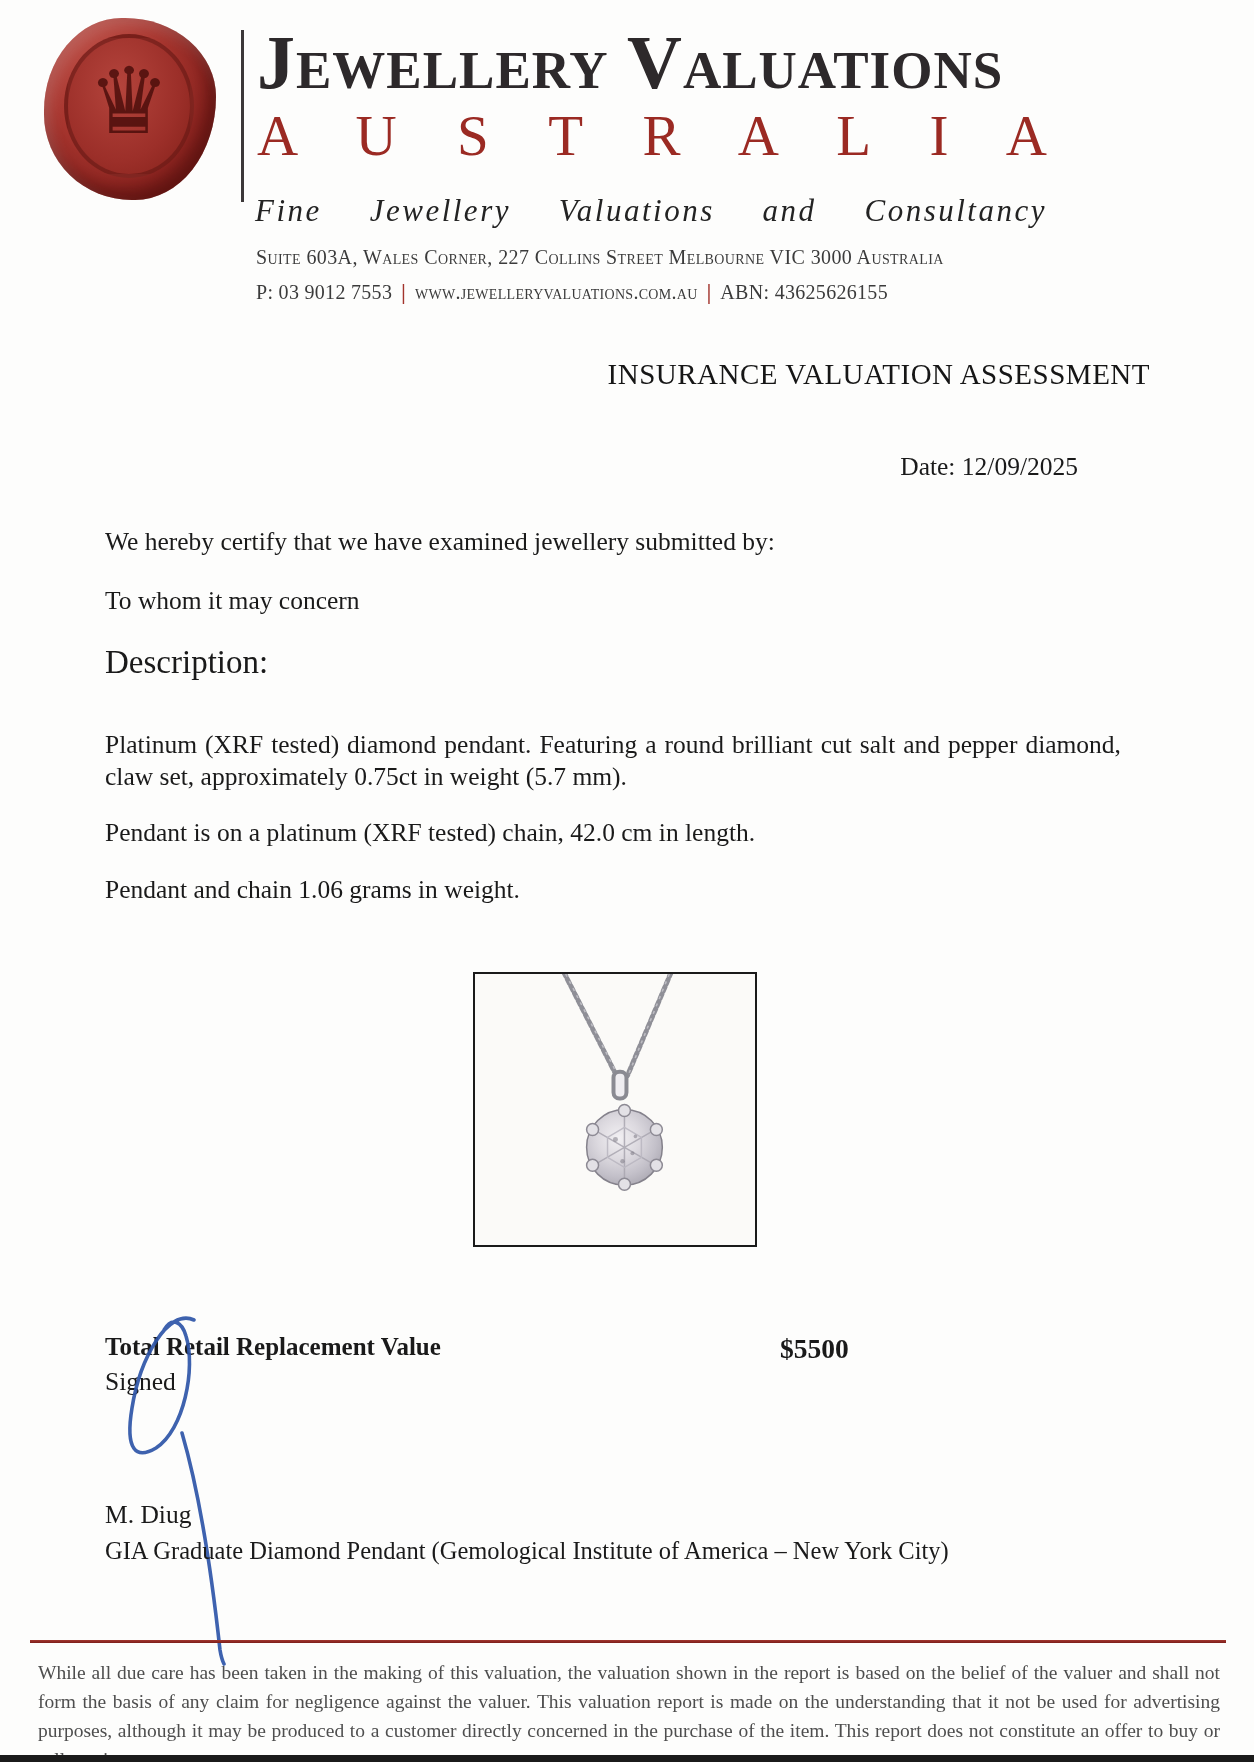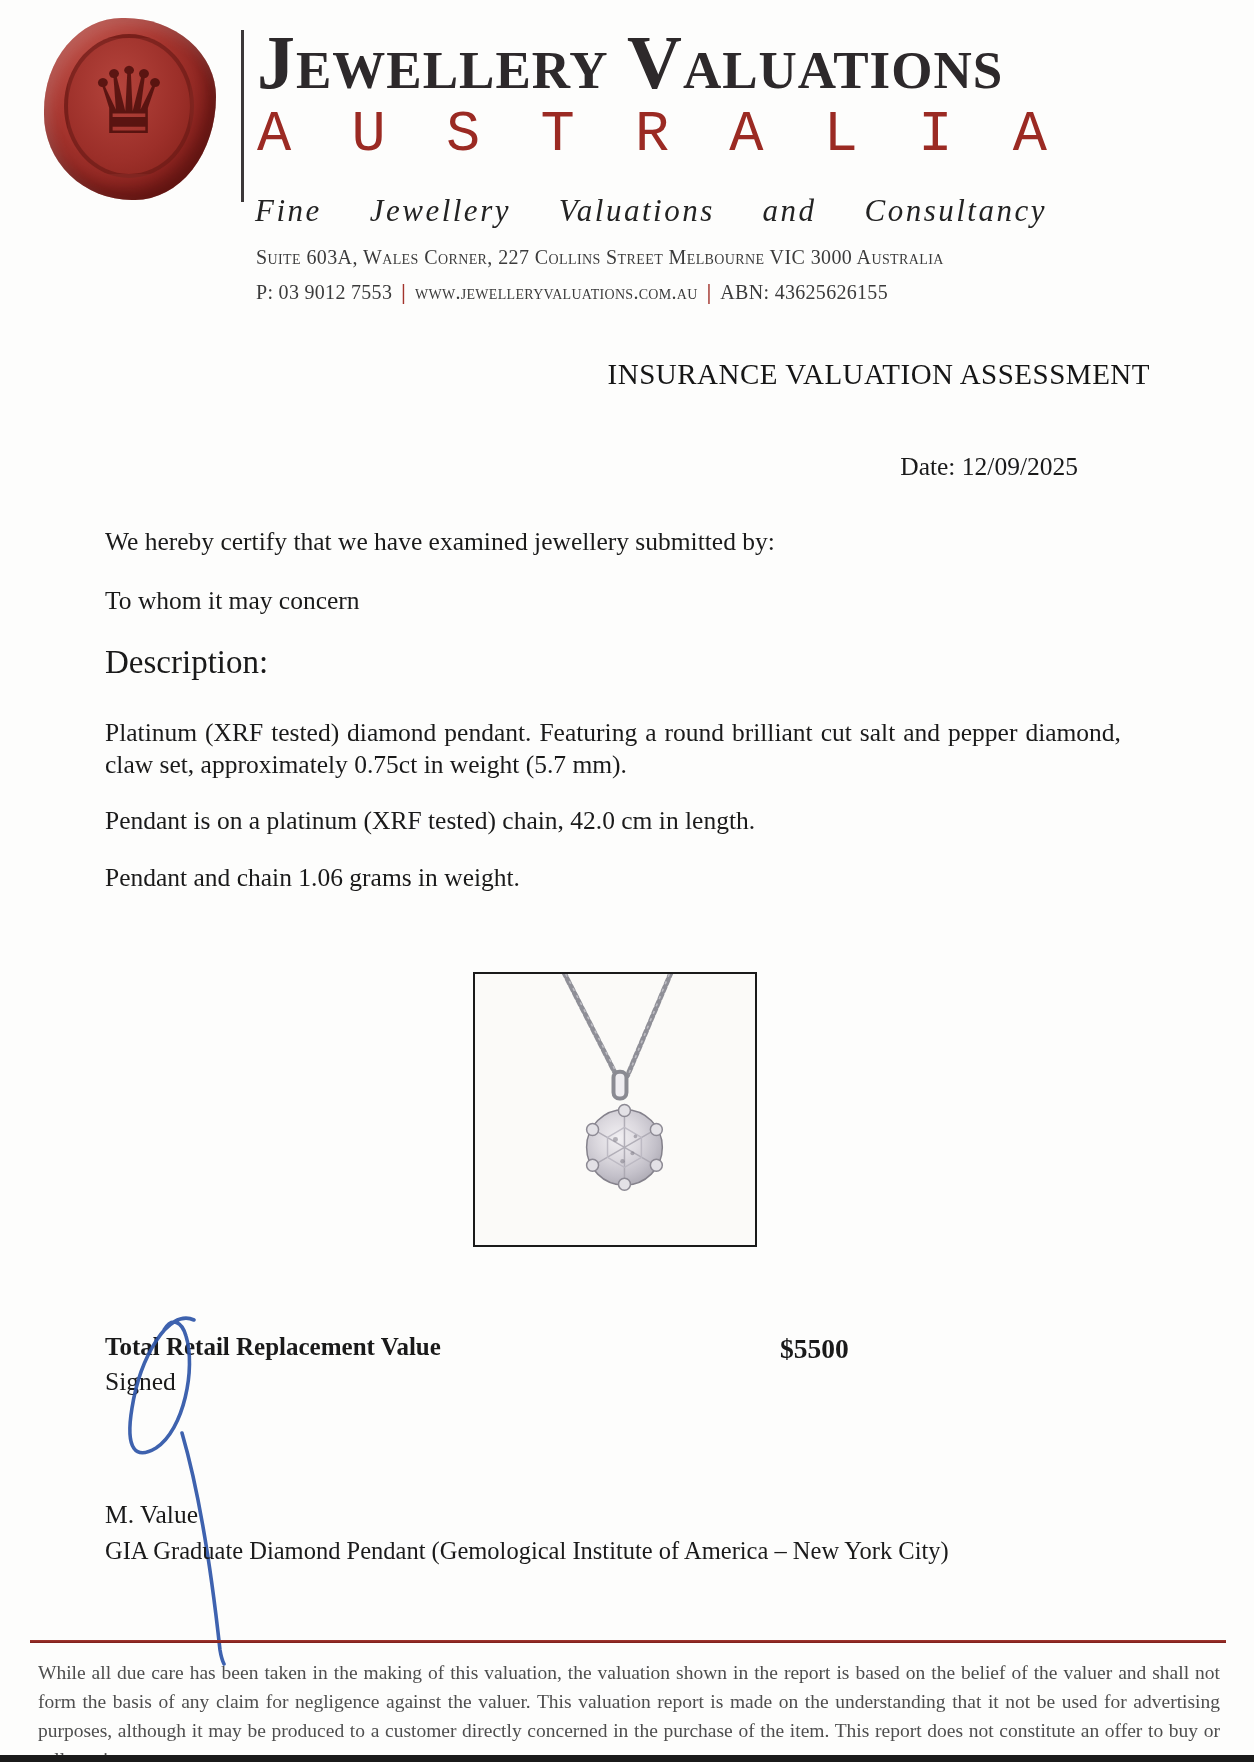--- a/index.html
+++ b/index.html
@@ -47,21 +47,20 @@
     white-space:nowrap;
     font-weight:bold;
   }
   .brand-country{
     margin-top:2px;
     font-size:57px;line-height:1;
     color:#9b2a23;
     text-align:justify;text-align-last:justify;
     white-space:normal;
     width:100%;
-    font-family:Liberation Mono, monospace;
   }
   .tagline{
     position:absolute;left:255px;top:194px;width:792px;
     font-style:italic;
     font-size:31px;line-height:1.1;
     letter-spacing:2.5px;word-spacing:9px;
     color:#232323;
     text-align:justify;text-align-last:justify;
   }
   .addr{
@@ -81,21 +80,21 @@
     text-align:right;
     font-size:29px;color:#161616;letter-spacing:0.5px;
   }
   .date-line{
     position:absolute;left:105px;top:452px;width:973px;
     text-align:right;font-size:25.5px;
   }
   .certify-line{position:absolute;left:105px;top:527px;font-size:25.5px;}
   .addressee-line{position:absolute;left:105px;top:586px;font-size:25.5px;}
   .desc-heading{position:absolute;left:105px;top:644px;font-size:33px;}
-  .para{position:absolute;left:105px;font-size:25.5px;line-height:32px;}
+  .para{position:absolute;left:105px;font-size:25.5px;line-height:32px;margin-top:12px;}
   .para-1{top:717px;width:1016px;text-align:justify;}
   .para-2{top:805px;width:1016px;}
   .para-3{top:862px;width:1016px;}
   
   .photo-box{
     position:absolute;left:473px;top:972px;width:284px;height:275px;
     border:2px solid #1a1a1a;
     background:#fbfaf8;
     box-sizing:border-box;
   }
@@ -216,20 +215,20 @@
   </div>
   <div class="signed-label">Signed</div>
 
   <svg class="signature" viewBox="0 0 210 368" xmlns="http://www.w3.org/2000/svg">
     <g fill="none" stroke="#2e55a8" stroke-width="3.6" stroke-linecap="round" opacity="0.92">
       <path d="M96,22 C70,10 42,60 34,110 C27,152 38,162 58,150 C86,132 98,70 88,38 C84,24 74,18 66,32"></path>
       <path d="M84,135 C100,190 112,260 122,352 C123,358 124,362 126,366"></path>
     </g>
   </svg>
 
-  <div class="valuer-name">M. Value</div>
+  <div class="valuer-name">M. Diug</div>
   <div class="cred-1">GIA Graduate Diamond Pendant (Gemological Institute of America – New York City)</div>
 
   <div class="footer-rule"></div>
   <div class="disclaimer">While all due care has been taken in the making of this valuation, the valuation shown in the report is based on the belief of the valuer and shall not form the basis of any claim for negligence against the valuer. This valuation report is made on the understanding that it not be used for advertising purposes, although it may be produced to a customer directly concerned in the purchase of the item.  This report does not constitute an offer to buy or sell any items.</div>
   <div class="scan-edge"></div>
 
 </div>
 
 </body></html>

